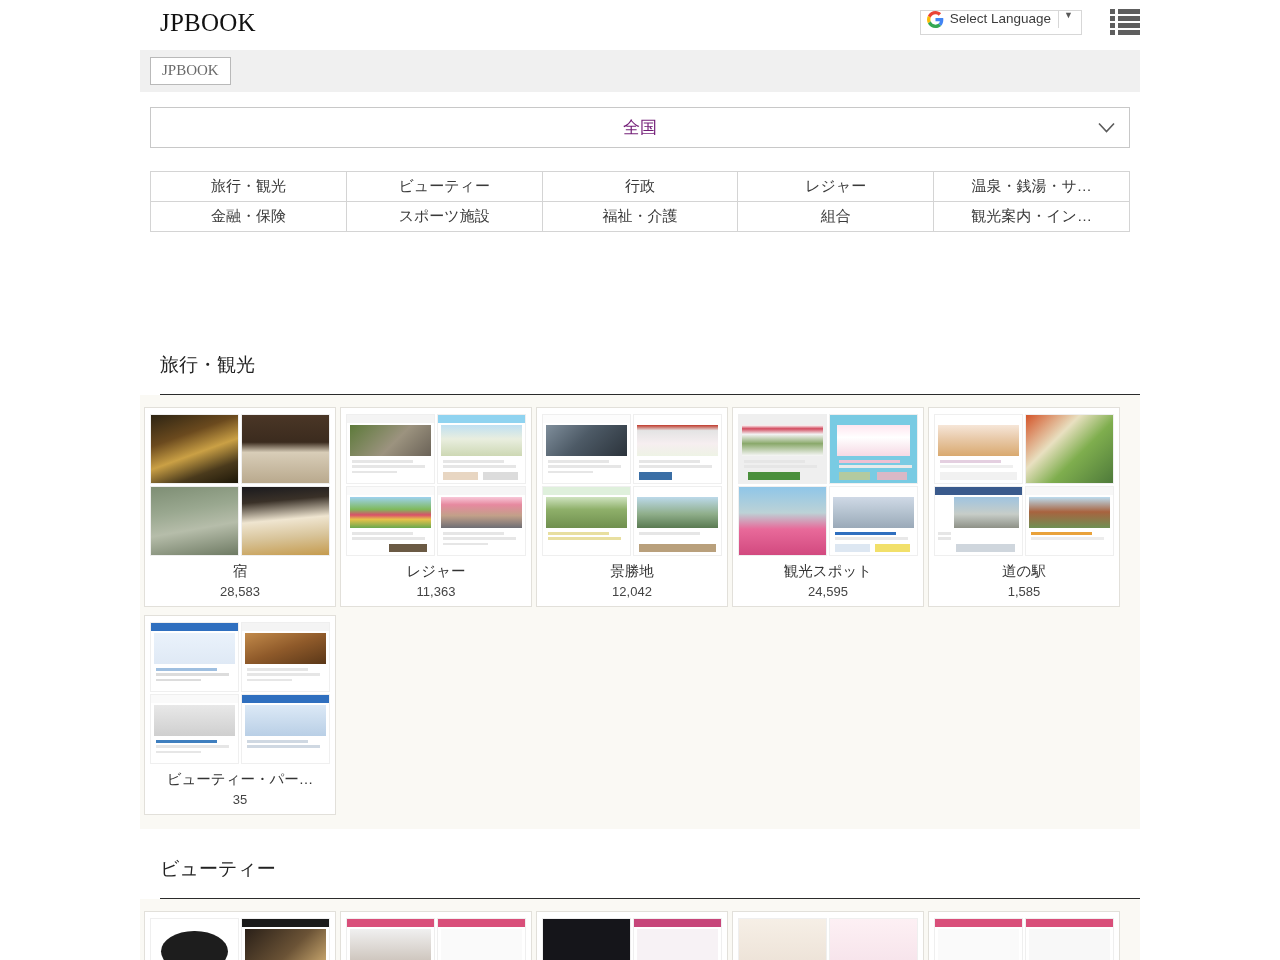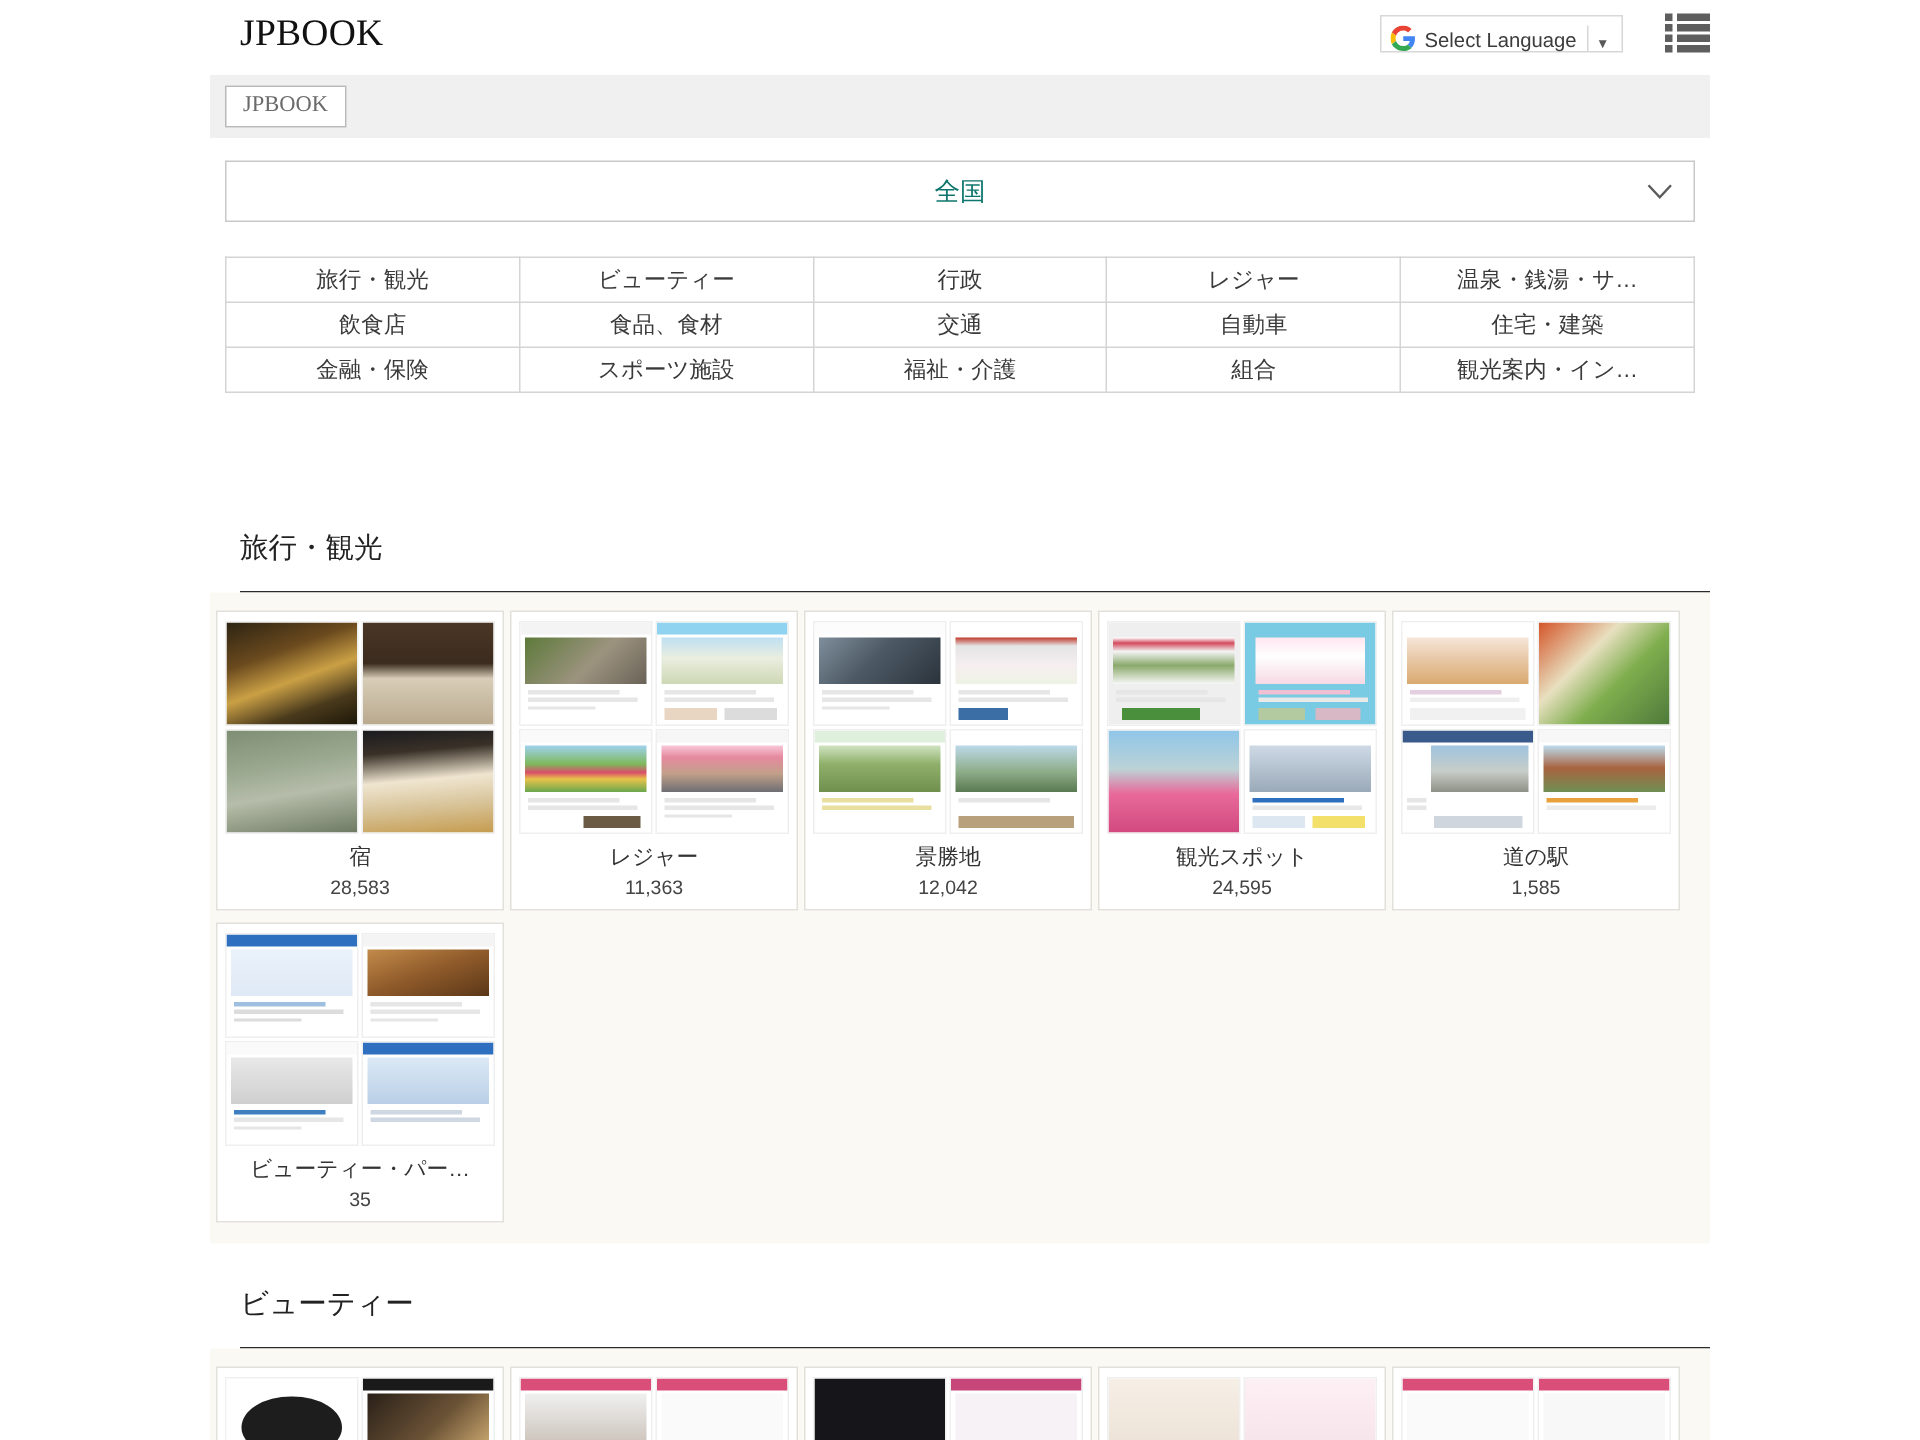--- a/index.html
+++ b/index.html
@@ -28,21 +28,21 @@
     line-height: 1;
     white-space: nowrap;
   }
   .header-right {
     margin-left: auto;
     display: flex;
     align-items: center;
     gap: 28px;
   }
   .gtranslate {
-    display: flex; align-items: flex-end;
+    display: flex; align-items: flex-start;
     border: 1px solid #d7d7d7;
     background: #fff;
     height: 25px;
     padding: 0 2px 0 6px;
     font-size: 13px;
     color: #444;
     white-space: nowrap;
   }
   .g-logo {
     width: 17px; height: 17px;
@@ -86,21 +86,21 @@
   .region-select {
     position: absolute;
     left: 150px; top: 107px;
     width: 980px; height: 41px;
     border: 1px solid #c8c8c8;
     background: #fff;
     display: flex; align-items: center; justify-content: center;
     cursor: pointer;
   }
   .region-select .value {
-    font-size: 17px; color: #0f766e;
+    font-size: 17px; color: #701a75;
   }
   .region-select .chev {
     position: absolute; right: 14px; top: 50%;
     transform: translateY(-50%);
     color: #5b5b5b;
   }
 
   
   .cat-table {
     position: absolute;
@@ -244,27 +244,20 @@
   <table class="cat-table">
     <tbody>
       <tr>
         <td>旅行・観光</td>
         <td>ビューティー</td>
         <td>行政</td>
         <td>レジャー</td>
         <td>温泉・銭湯・サ…</td>
       </tr>
       <tr>
-        <td>飲食店</td>
-        <td>食品、食材</td>
-        <td>交通</td>
-        <td>自動車</td>
-        <td>住宅・建築</td>
-      </tr>
-      <tr>
         <td>金融・保険</td>
         <td>スポーツ施設</td>
         <td>福祉・介護</td>
         <td>組合</td>
         <td>観光案内・イン…</td>
       </tr>
     </tbody>
   </table>
 
   <div class="section" style="top:352px;">

